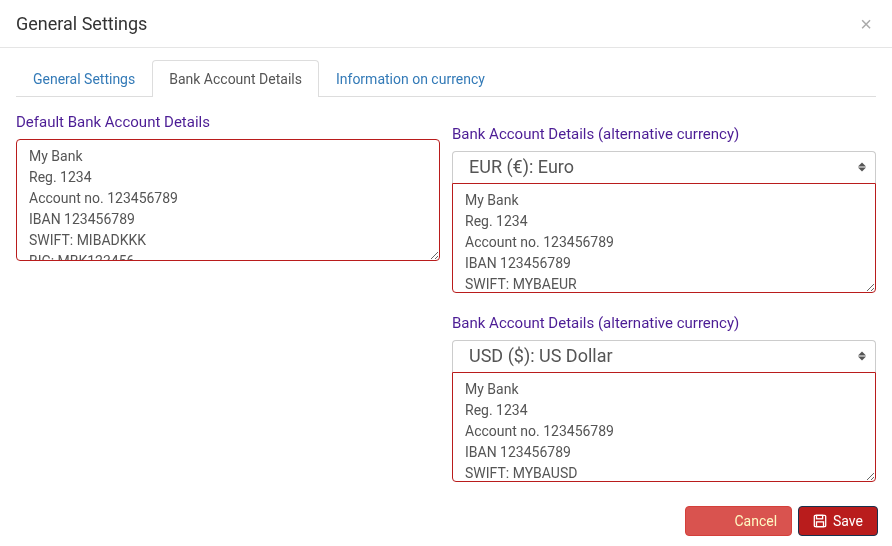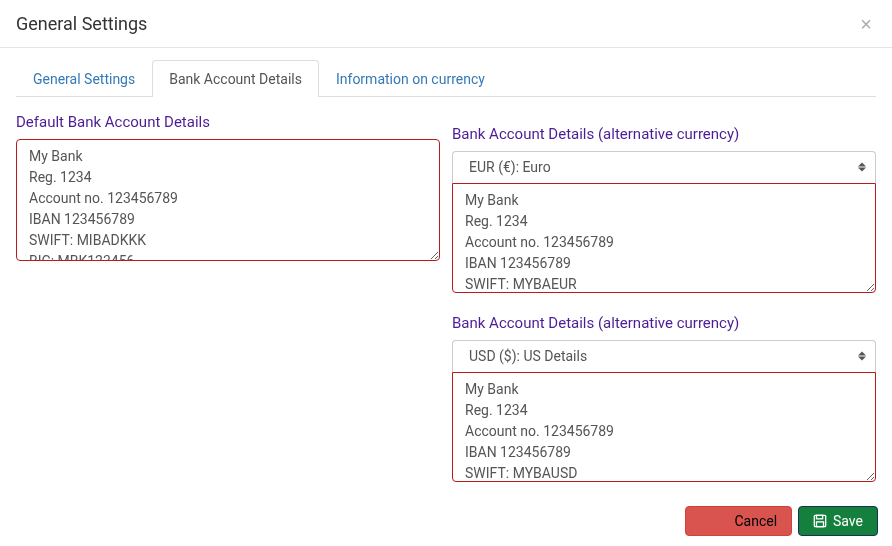--- a/index.html
+++ b/index.html
@@ -100,21 +100,21 @@
     .select-wrap {
       position: relative;
       margin-bottom: 0;
     }
     .select-field {
       width: 100%;
       border: 1px solid #ccc;
       border-bottom: none;
       border-radius: 4px 4px 0 0;
       padding: 6px 30px 6px 16px;
-      font-size: 14px;
+      font-size: 18px;
       font-family: inherit;
       color: #555;
       background: #fff;
       cursor: pointer;
       appearance: none;
       height: 32px;
       line-height: 18px;
     }
     .select-caret {
       position: absolute;
@@ -159,25 +159,25 @@
       cursor: pointer;
       border: 1px solid transparent;
       font-family: inherit;
       display: inline-flex;
       align-items: center;
       gap: 6px;
     }
     .btn-cancel {
       background: #d9534f;
       border-color: #d43f3a;
-      color: #000000;
+      color: #fef9c3;
       padding-left: 48px;
     }
     .btn-save {
-      background: #15803d;
+      background: #b91c1c;
       border-color: #16324e;
       color: #fff;
     }
     .save-icon {
       display: inline-flex;
     }
   </style>
 </head>
 <body>
 
@@ -218,21 +218,21 @@
 Reg. 1234
 Account no. 123456789
 IBAN 123456789
 SWIFT: MYBAEUR
 BIC: MBK123456</textarea>
       </div>
 
       <div class="alt-block">
         <div class="section-label">Bank Account Details (alternative currency)</div>
         <div class="select-wrap">
-          <div class="select-field">USD ($): US Details</div>
+          <div class="select-field">USD ($): US Dollar</div>
           <span class="select-caret">
             <span class="caret-up"></span>
             <span class="caret-down"></span>
           </span>
         </div>
         <textarea class="textarea-box textarea-alt" style="">My Bank
 Reg. 1234
 Account no. 123456789
 IBAN 123456789
 SWIFT: MYBAUSD

